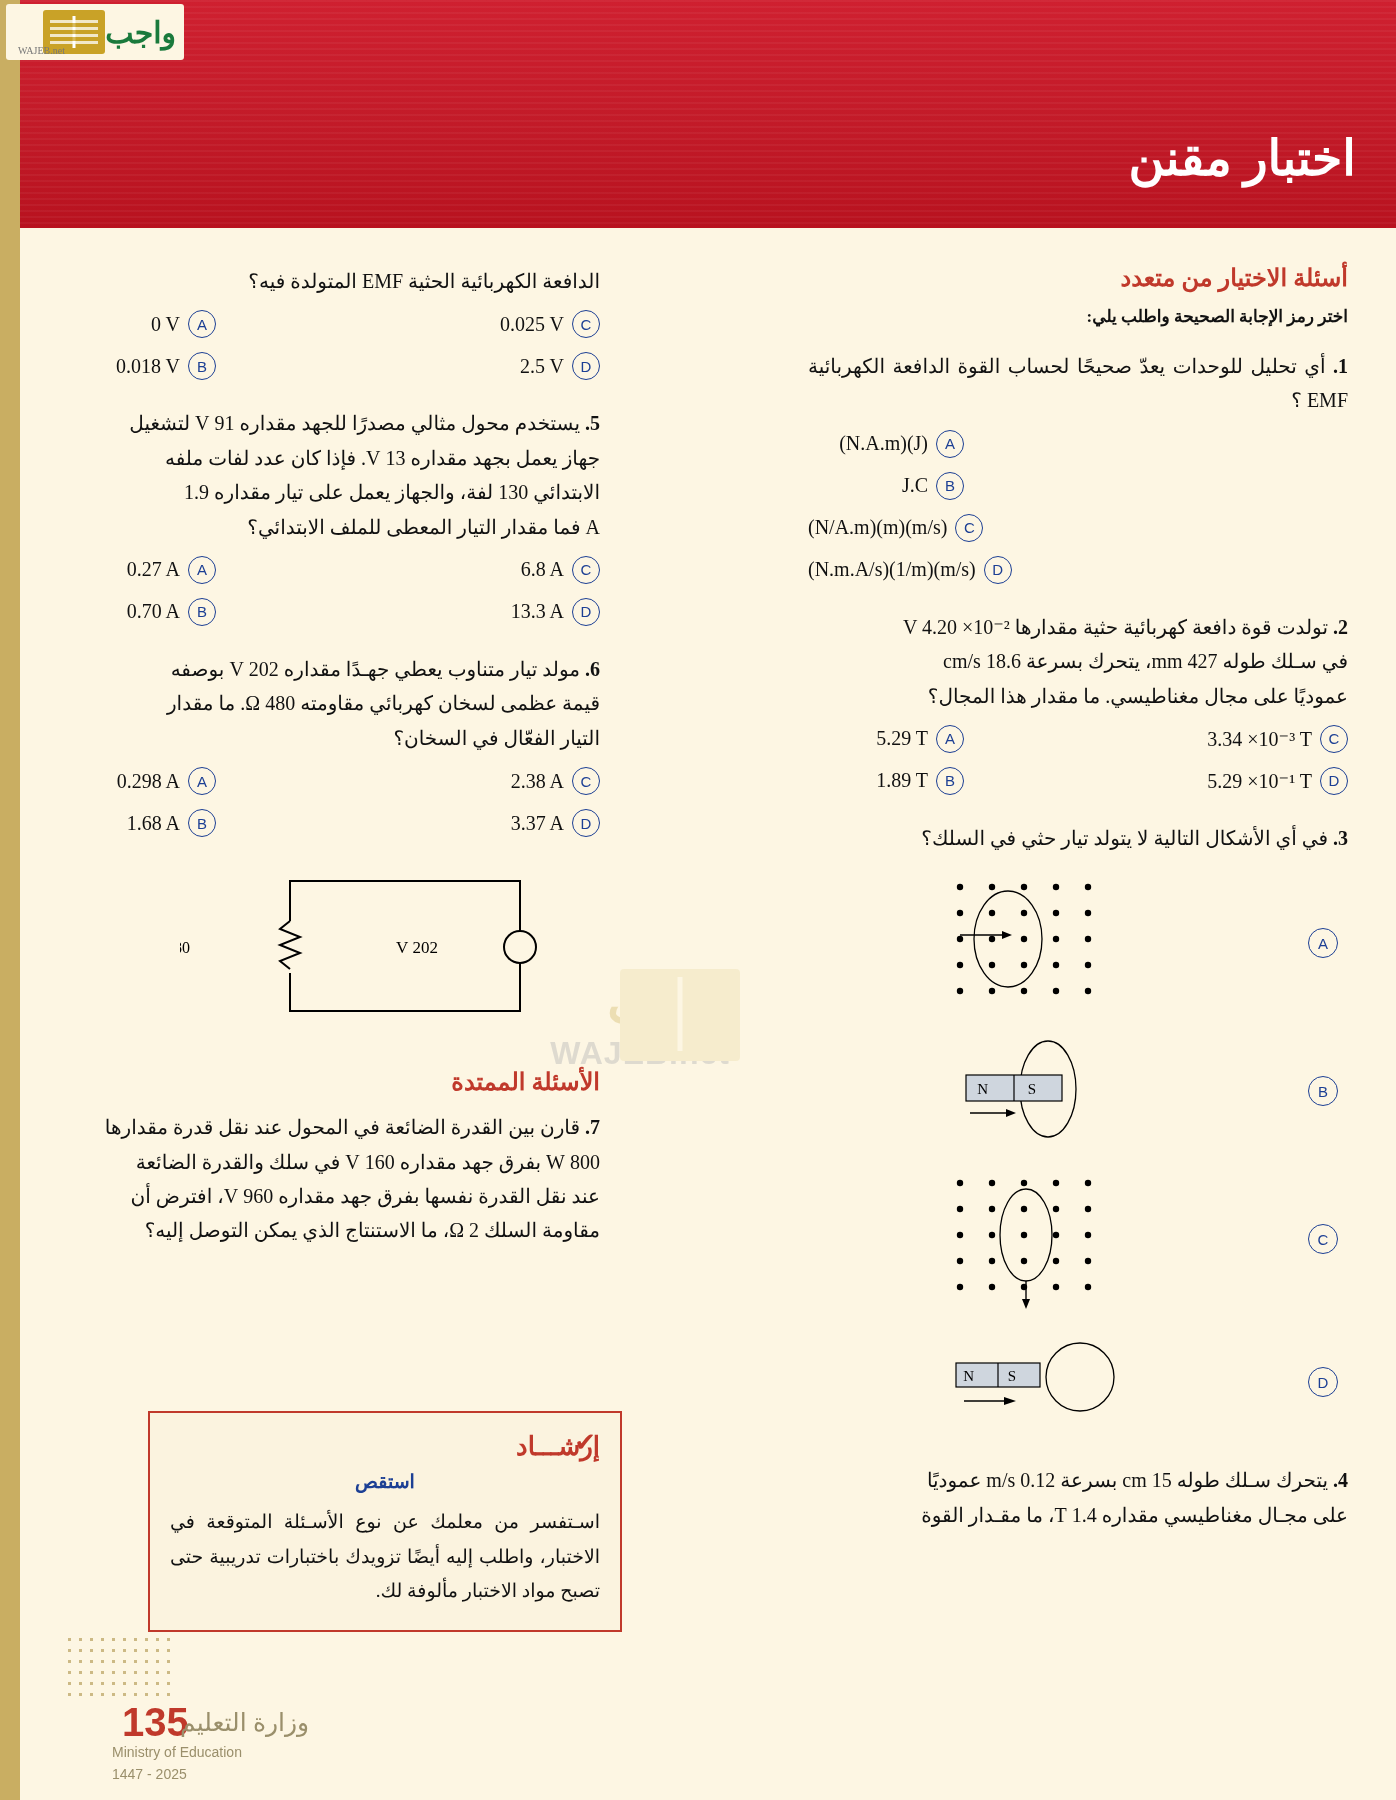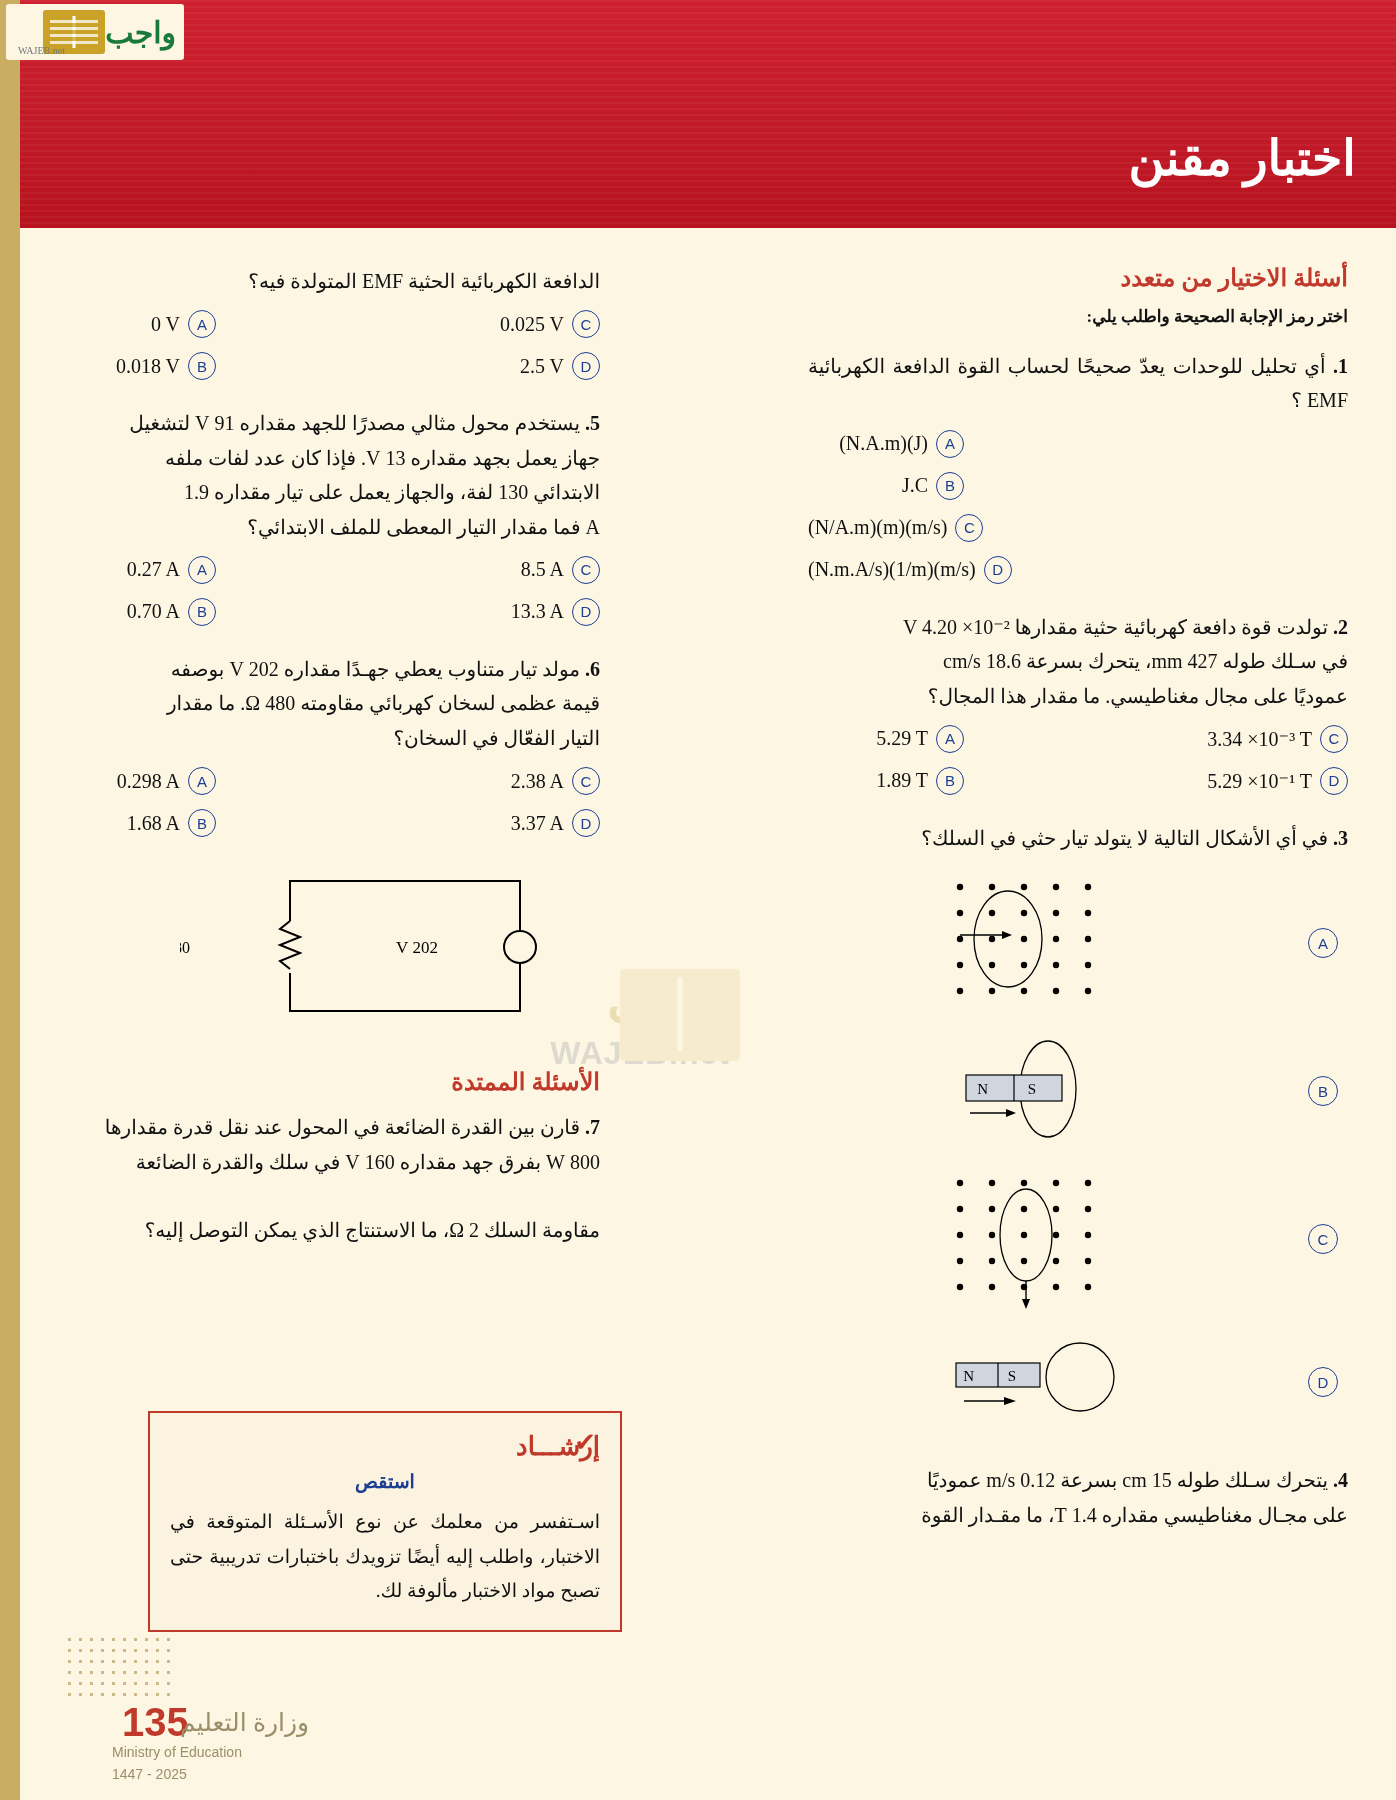--- a/index.html
+++ b/index.html
@@ -368,21 +368,21 @@
     <p class="q">
       <span class="num">5.</span>
       <span>يستخدم محول مثالي مصدرًا للجهد مقداره 91 V لتشغيل</span><br>
       <span>جهاز يعمل بجهد مقداره 13 V. فإذا كان عدد لفات ملفه</span><br>
       <span>الابتدائي 130 لفة، والجهاز يعمل على تيار مقداره 1.9</span><br>
       <span>A فما مقدار التيار المعطى للملف الابتدائي؟</span>
     </p>
     <div class="opts">
       <div class="optrow">
         <div class="opt">
-          <span class="val">8.5 A</span>
+          <span class="val">6.8 A</span>
           <span class="lbl">C</span>
         </div>
         <div class="opt">
           <span class="val">0.27 A</span>
           <span class="lbl">A</span>
         </div>
       </div>
       <div class="optrow">
         <div class="opt">
           <span class="val">13.3 A</span>
@@ -435,21 +435,21 @@
         <text x="10" y="90" font-size="16" font-family="Liberation Serif, serif">4.80×10² Ω</text>
         <text x="258" y="90" font-size="17" font-family="Liberation Serif, serif">202 V</text>
       </svg>
     </div>
 
     <h2 class="sec" style="margin-top:30px">الأسئلة الممتدة</h2>
     <p class="q">
       <span class="num">7.</span>
       <span>قارن بين القدرة الضائعة في المحول عند نقل قدرة مقدارها</span><br>
       <span>800 W بفرق جهد مقداره 160 V في سلك والقدرة الضائعة</span><br>
-      <br>
+      <span>عند نقل القدرة نفسها بفرق جهد مقداره 960 V، افترض أن</span><br>
       <span>مقاومة السلك 2 Ω، ما الاستنتاج الذي يمكن التوصل إليه؟</span>
     </p>
   </div>
 </div>
 
 <div class="hint">
   <span class="check">✔</span>
   <div class="h-title">إرشـــاد</div>
   <div class="h-sub">استقص</div>
   <div class="h-body">اسـتفسر من معلمك عن نوع الأسـئلة المتوقعة في الاختبار، واطلب إليه أيضًا تزويدك باختبارات تدريبية حتى تصبح مواد الاختبار مألوفة لك.</div>

